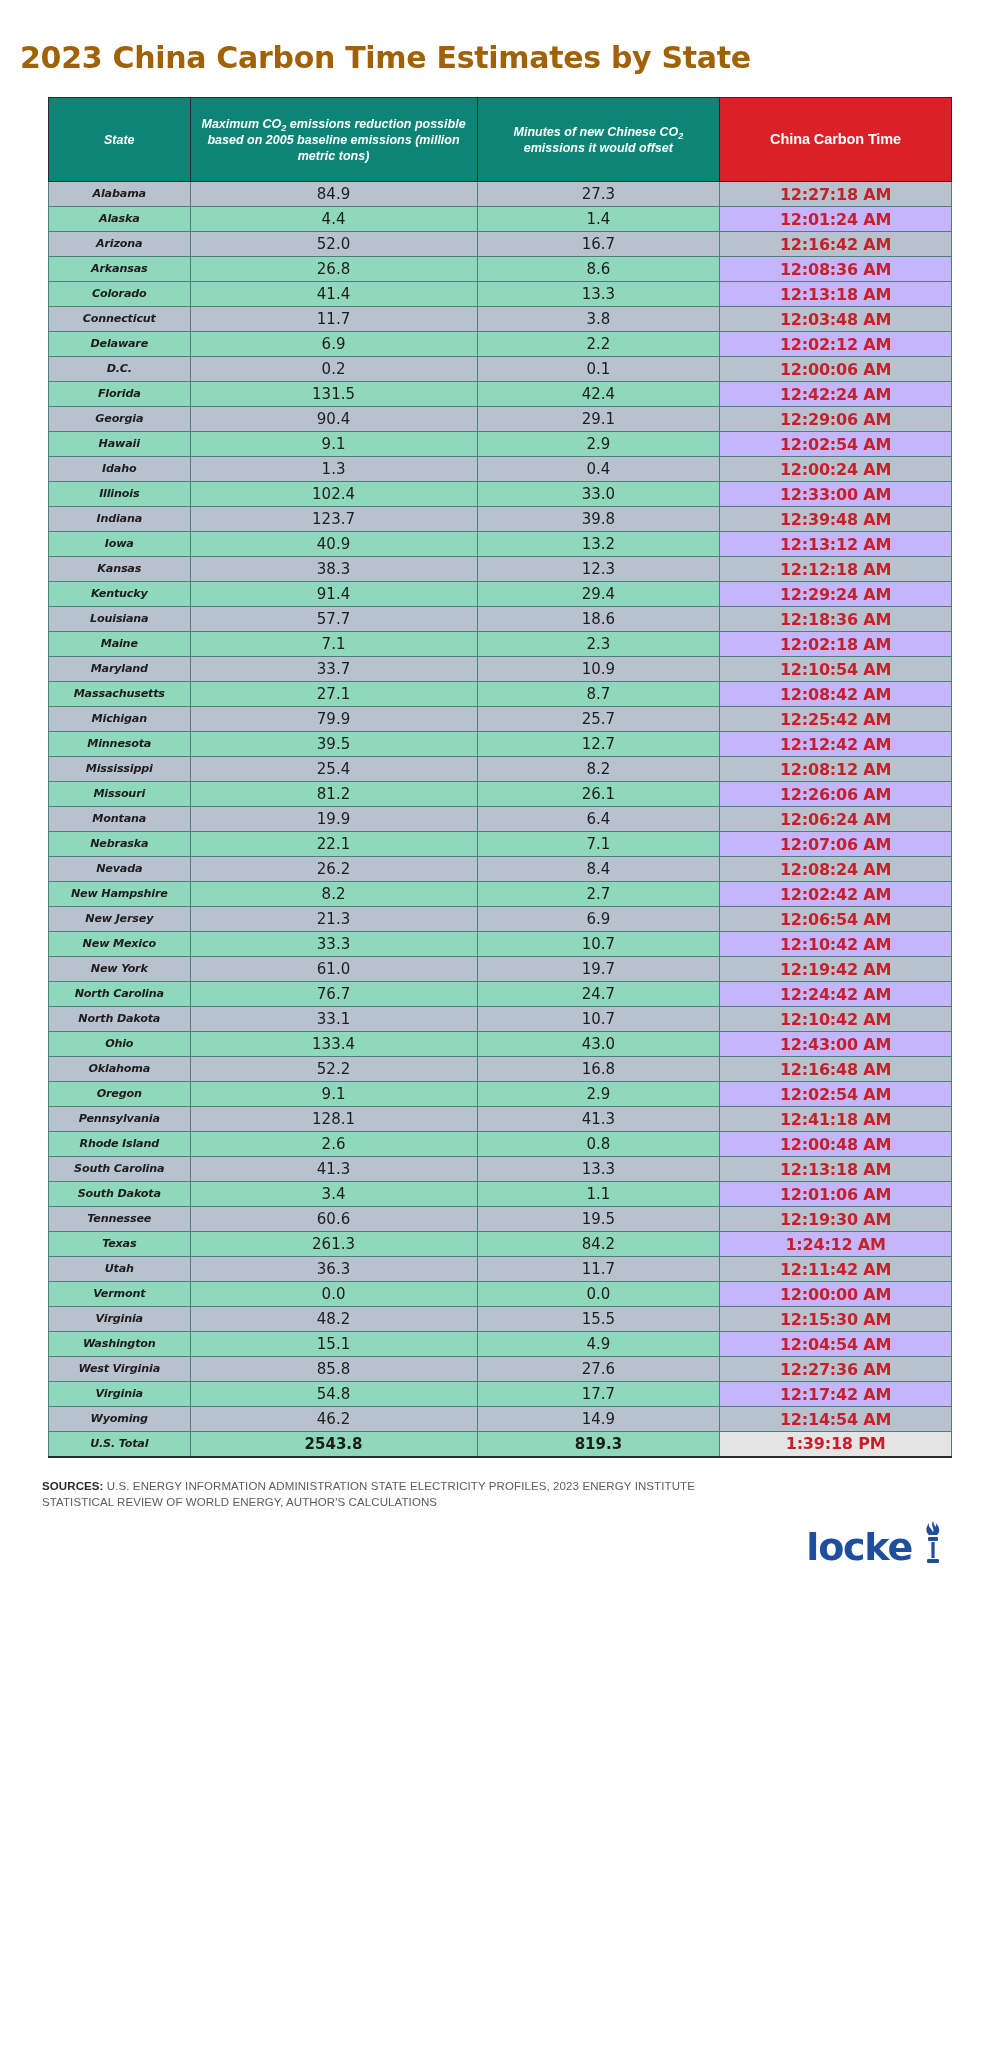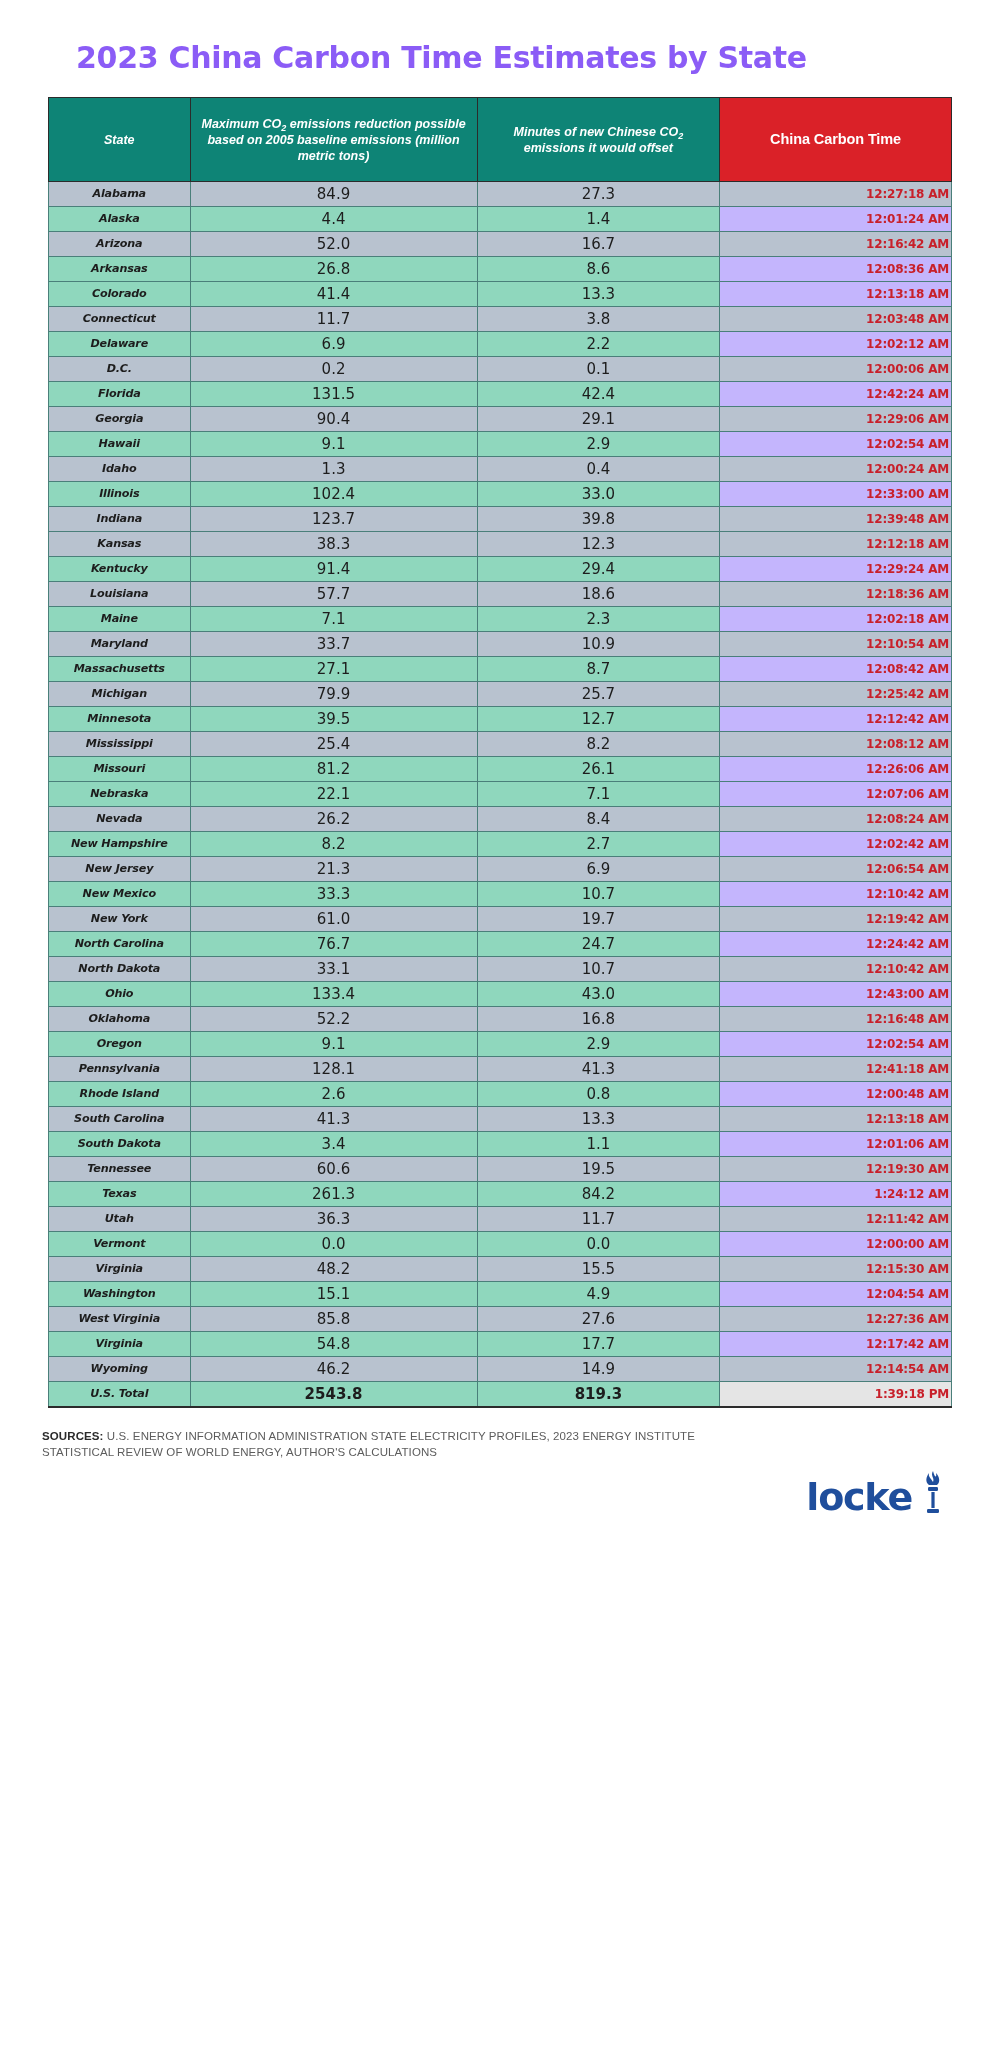--- a/index.html
+++ b/index.html
@@ -13,23 +13,23 @@
   .page {
     width: 1000px;
     height: 2046px;
     position: relative;
     background: #ffffff;
     padding: 0;
   }
   .title {
     font-size: 30px;
     font-weight: bold;
-    color: #8b5cf6;
+    color: #a16207;
     letter-spacing: -0.3px;
-    padding: 40px 0 22px 76px;
+    padding: 40px 0 22px 20px;
     font-family: "DejaVu Sans", sans-serif;
   }
   table.carbon {
     border-collapse: collapse;
     width: 904px;
     margin-left: 48px;
     table-layout: fixed;
   }
   table.carbon col.c-state  { width: 105px; }
   table.carbon col.c-max    { width: 213px; }
@@ -70,23 +70,22 @@
   tbody td.state {
     font-size: 11.2px;
     font-style: italic;
     font-weight: bold;
     line-height: 1.08;
     letter-spacing: -0.2px;
   }
   tbody td.time {
     color: #c8202a;
     font-weight: bold;
-    font-size: 12px;
+    font-size: 16px;
     letter-spacing: -0.2px;
-    text-align: right;
   }
   
   tbody tr.odd  td.band { background: #b8c2cf; }
   tbody tr.even td.band { background: #8fd7bd; }
   
   tbody tr.odd  td.time { background: #b8c2cf; }
   tbody tr.even td.time { background: #c4b5fd; }
   tbody tr.total td.band { background: #8fd7bd; }
   tbody tr.total td.time { background: #e5e5e5; }
   tbody tr.total td { font-weight: bold; }
@@ -229,20 +228,26 @@
           <td class="band">102.4</td>
           <td class="band">33.0</td>
           <td class="time">12:33:00 AM</td>
         </tr>
         <tr class="odd">
           <td class="band state">Indiana</td>
           <td class="band">123.7</td>
           <td class="band">39.8</td>
           <td class="time">12:39:48 AM</td>
         </tr>
+        <tr class="even">
+          <td class="band state">Iowa</td>
+          <td class="band">40.9</td>
+          <td class="band">13.2</td>
+          <td class="time">12:13:12 AM</td>
+        </tr>
         <tr class="odd">
           <td class="band state">Kansas</td>
           <td class="band">38.3</td>
           <td class="band">12.3</td>
           <td class="time">12:12:18 AM</td>
         </tr>
         <tr class="even">
           <td class="band state">Kentucky</td>
           <td class="band">91.4</td>
           <td class="band">29.4</td>
@@ -288,20 +293,26 @@
           <td class="band state">Mississippi</td>
           <td class="band">25.4</td>
           <td class="band">8.2</td>
           <td class="time">12:08:12 AM</td>
         </tr>
         <tr class="even">
           <td class="band state">Missouri</td>
           <td class="band">81.2</td>
           <td class="band">26.1</td>
           <td class="time">12:26:06 AM</td>
+        </tr>
+        <tr class="odd">
+          <td class="band state">Montana</td>
+          <td class="band">19.9</td>
+          <td class="band">6.4</td>
+          <td class="time">12:06:24 AM</td>
         </tr>
         <tr class="even">
           <td class="band state">Nebraska</td>
           <td class="band">22.1</td>
           <td class="band">7.1</td>
           <td class="time">12:07:06 AM</td>
         </tr>
         <tr class="odd">
           <td class="band state">Nevada</td>
           <td class="band">26.2</td>

